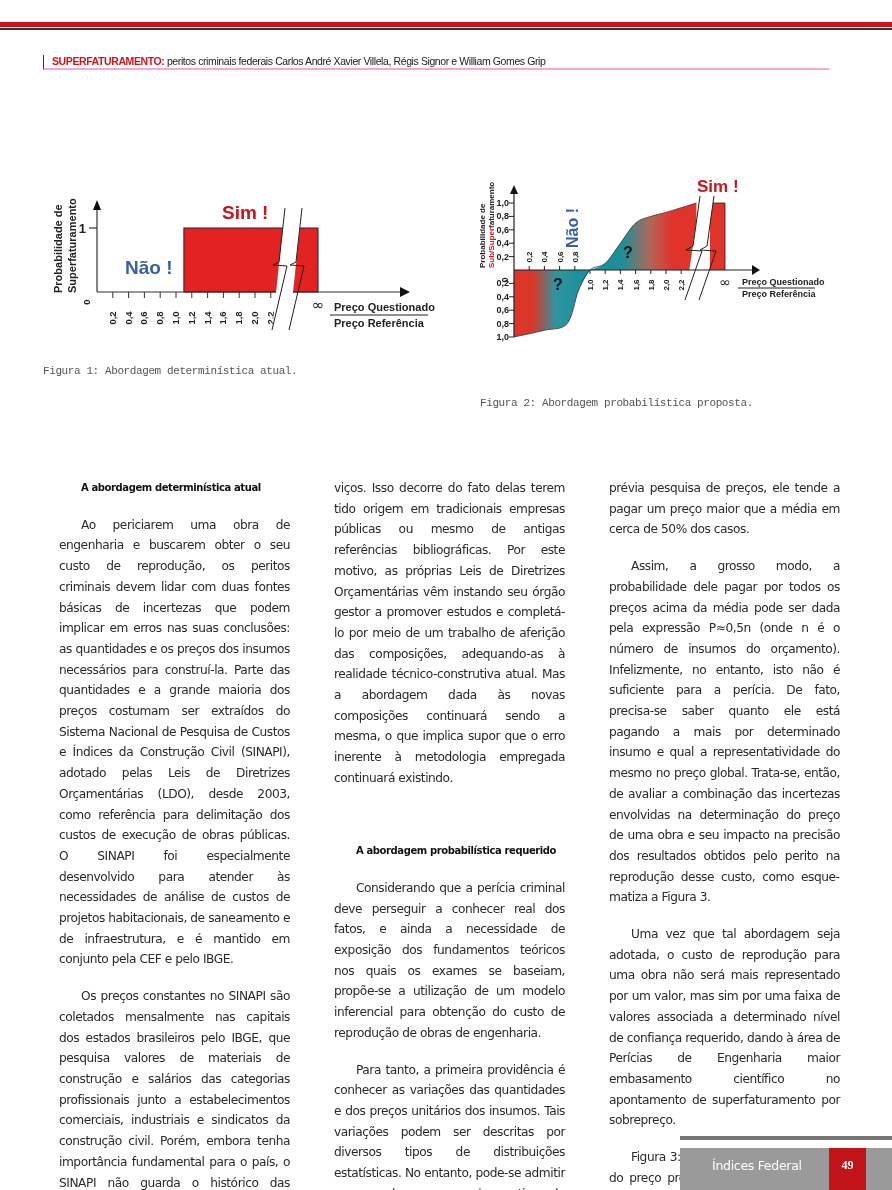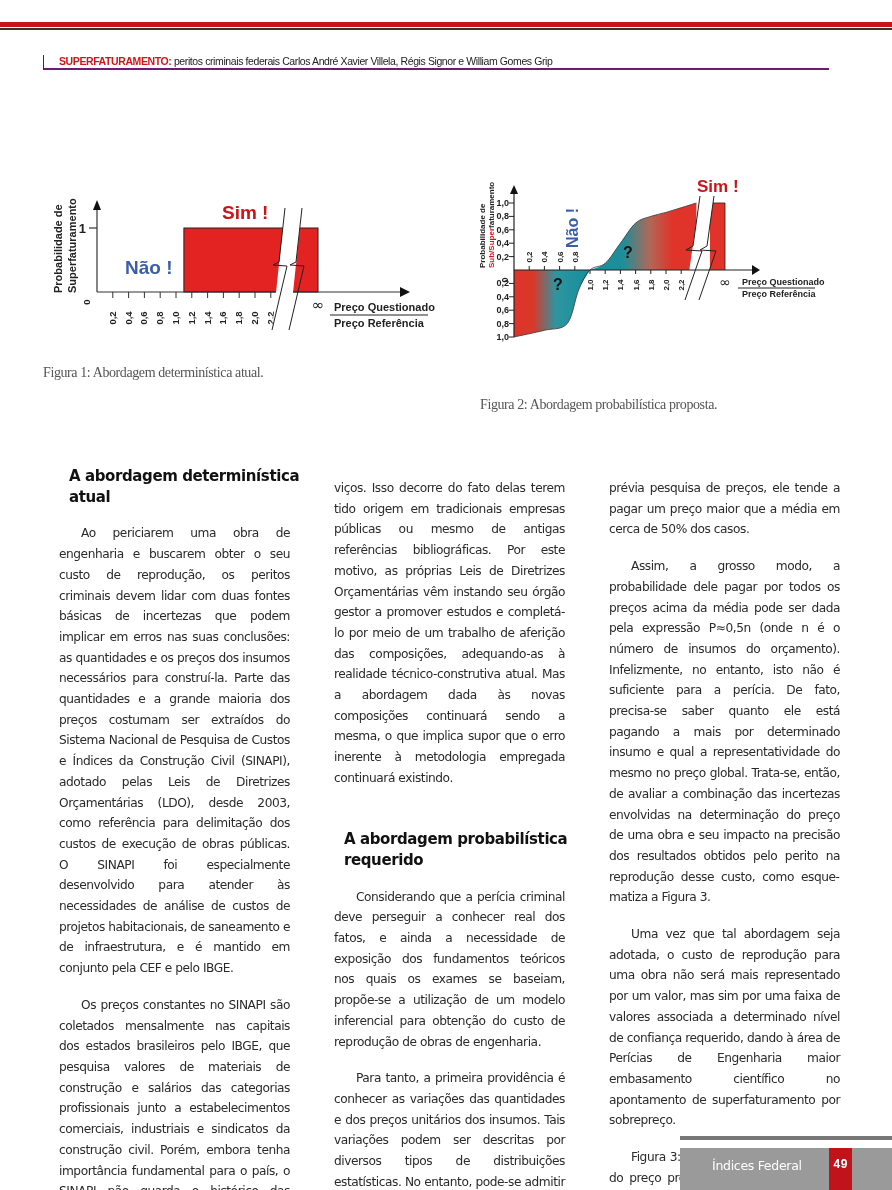--- a/index.html
+++ b/index.html
@@ -1,31 +1,31 @@
 <!DOCTYPE html>
 <html><head>
 <meta charset="utf-8">
 <style>
   html, body { margin:0; padding:0; background:#ffffff; }
   body { width:892px; height:1190px; position:relative; overflow:hidden; font-family:"DejaVu Sans", sans-serif; color:#222; }
   .topbar-red { position:absolute; left:0; top:22px; width:892px; height:5px; background:#c8151b; }
   .topbar-dark { position:absolute; left:0; top:28px; width:892px; height:2px; background:#333; }
-  .running-head { position:absolute; left:43px; top:55px; width:786px; height:15px; border-left:1px solid #333; border-bottom:2px solid #701a75; box-sizing:border-box; padding-left:15px; font-family:"Liberation Sans", sans-serif; font-size:10.5px; line-height:13px; letter-spacing:-0.4px; transform-origin:left; }
+  .running-head { position:absolute; left:43px; top:55px; width:786px; height:15px; border-left:1px solid #333; border-bottom:2px solid #f9a8d4; box-sizing:border-box; padding-left:8px; font-family:"Liberation Sans", sans-serif; font-size:10.5px; line-height:13px; letter-spacing:-0.4px; transform-origin:left; }
   .running-head .kicker { color:#d2141b; font-weight:bold; }
   .running-head .authors { color:#222; }
   svg.fig { position:absolute; left:0; top:0; }
-  .fig-caption { position:absolute; font-family:Liberation Serif, serif; font-size:14px; color:#555; letter-spacing:-0.4px; }
+  .fig-caption { position:absolute; font-family:Liberation Mono, monospace; font-size:11px; color:#555; letter-spacing:-0.4px; }
   .col { position:absolute; top:462px; width:263px; font-family:"DejaVu Sans", sans-serif; font-size:12.2px; line-height:20.7px; letter-spacing:-0.45px; color:#2a2a2a; text-align:justify; hyphens:manual; }
   .col p { margin:16px; text-indent:22px; }
-  .col h3 { margin:4px; font-size:15px; font-weight:bold; text-align:left; padding-left:22px; color:#111; line-height:20.7px; letter-spacing:-0.4px; }
+  .col h3 { margin:16px; font-size:10px; font-weight:bold; text-align:left; padding-left:22px; color:#111; line-height:20.7px; letter-spacing:-0.4px; }
   .col .gap { height:20.7px; }
   .footer-line { position:absolute; left:680px; top:1136px; width:212px; height:4px; background:#777; }
   .footer-band { position:absolute; left:680px; top:1148px; width:212px; height:42px; background:#9a9a9a; }
   .footer-title { position:absolute; left:712px; top:1158px; color:#fff; font-family:"DejaVu Sans", sans-serif; font-size:12.5px; letter-spacing:-0.3px; }
-  .footer-page { position:absolute; left:829px; top:1148px; width:23px; height:42px; background:#c0141a; color:#fff; font-weight:bold; font-size:12px; text-align:center; line-height:34px; font-family:Liberation Mono, monospace; }
+  .footer-page { position:absolute; left:829px; top:1148px; width:37px; height:42px; background:#c0141a; color:#fff; font-weight:bold; font-size:12px; text-align:center; line-height:34px; font-family:Liberation Serif, serif; }
   .axis-text { font-family:"Liberation Sans", sans-serif; font-weight:bold; fill:#222; }
 </style>
 </head>
 <body>
 
 <div class="topbar-red"></div>
 <div class="topbar-dark"></div>
 
 <div class="running-head">
   <span class="kicker">SUPERFATURAMENTO:</span><span class="authors"> peritos criminais federais Carlos André Xavier Villela, Régis Signor e William Gomes Grip</span>

